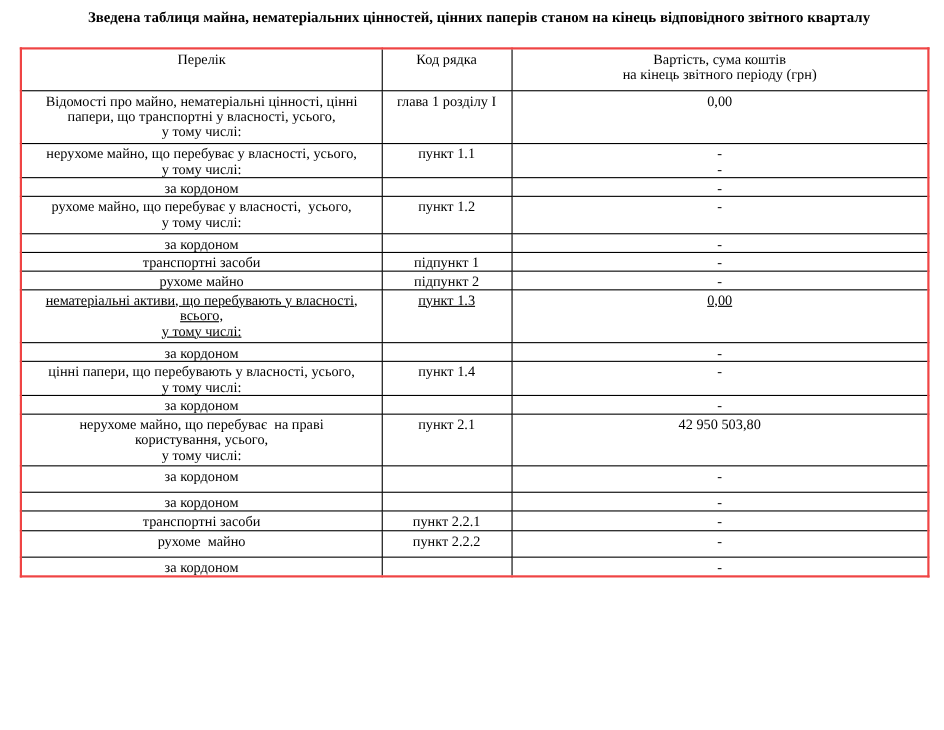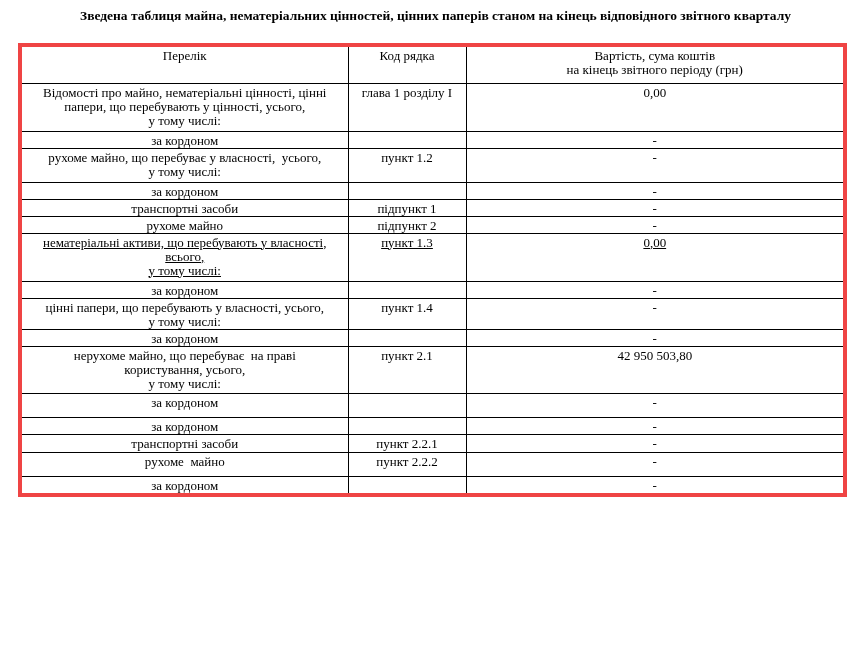--- a/index.html
+++ b/index.html
@@ -26,21 +26,21 @@
     font-weight: bold;
     font-size: 13.5px;
     line-height: 16px;
     white-space: nowrap;
   }
   table.summary {
     border-collapse: collapse;
     table-layout: fixed;
     margin: 19px 0 0 18px;
     width: 825px;
-    border: 4px solid #ef4444;
+    border: 2px solid #ef4444;
   }
   col.c-list  { width: 328px; }
   col.c-code  { width: 118px; }
   col.c-value { width: 379px; }
   th, td {
     border: 1px solid #000000;
     vertical-align: top;
     text-align: center;
     padding: 2px 2px 0 2px;
     font-size: 13px;
@@ -71,28 +71,41 @@
         <th>
           <div class="line">Вартість, сума коштів</div>
           <div class="line">на кінець звітного періоду (грн)</div>
         </th>
       </tr>
     </thead>
     <tbody>
         <tr style="height: 48px; margin-top: 38px;">
     <td>
             <div class="line">Відомості про майно, нематеріальні цінності, цінні</div>
-            <div class="line">папери, що перебувають у цінності, усього,</div>
+            <div class="line">папери, що транспортні у власності, усього,</div>
             <div class="line">у тому числі:</div>
           </td>
     <td>
             <div class="line">глава 1 розділу I</div>
           </td>
     <td>
             <div class="line">0,00</div>
+          </td>
+  </tr>
+        <tr style="height: 31px;">
+    <td>
+            <div class="line">нерухоме майно, що перебуває у власності, усього,</div>
+            <div class="line">у тому числі:</div>
+          </td>
+    <td>
+            <div class="line">пункт 1.1</div>
+          </td>
+    <td>
+            <div class="line">-</div>
+            <div class="line">-</div>
           </td>
   </tr>
         <tr style="height: 17px;">
     <td>
             <div class="line">за кордоном</div>
           </td>
     <td></td>
     <td>
             <div class="line">-</div>
           </td>

